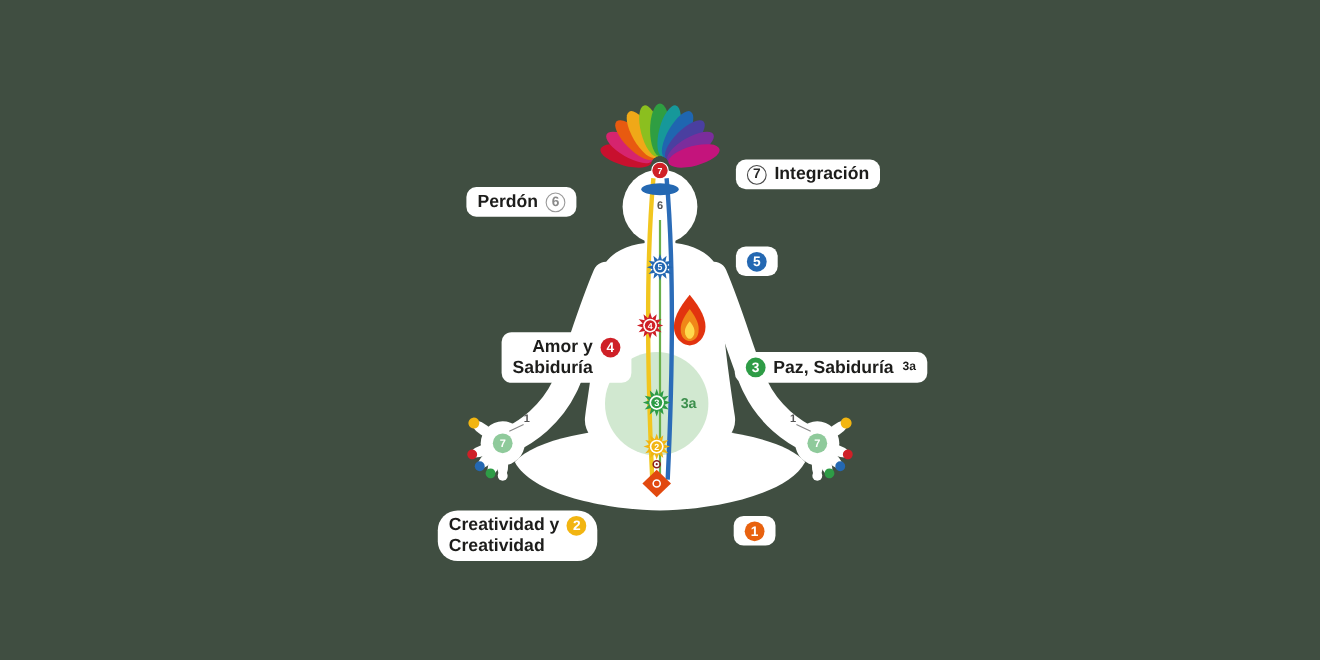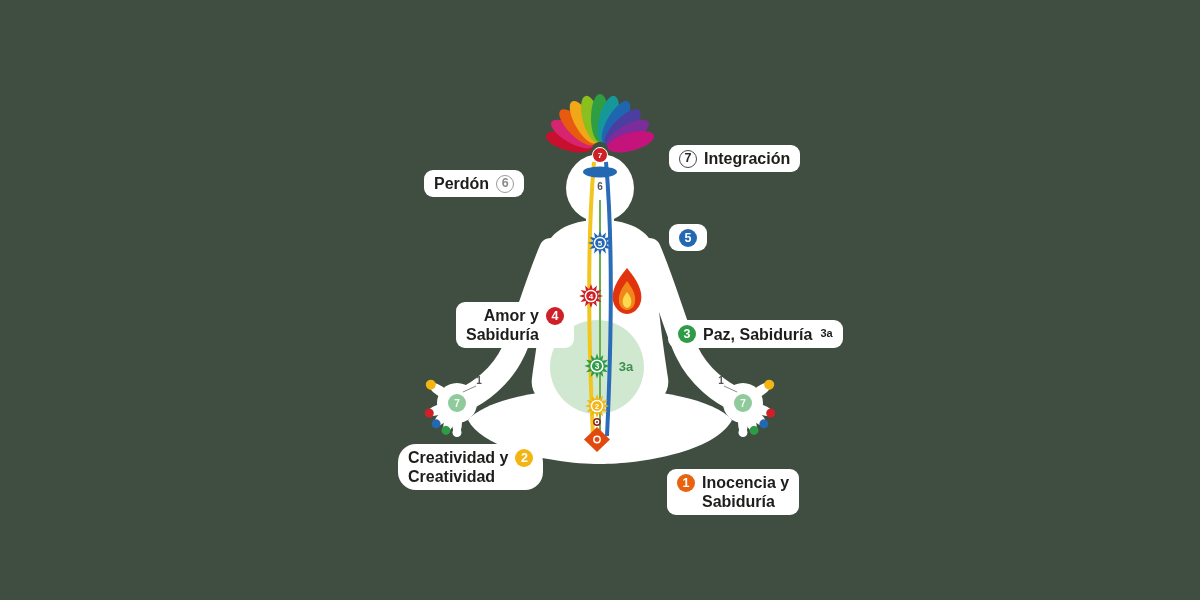--- a/index.html
+++ b/index.html
@@ -44,21 +44,21 @@
   .badge.b-green{background:#2e9c46;}
   .badge.b-yellow{background:#f2b511;}
   .badge.b-orange{background:#e8620f;}
   .suffix{font-size:11px;font-weight:bold;align-self:flex-end;padding-bottom:1px;margin-left:1px;color:#1d1d1b;}
 
   #perdon{left:424px;top:170px;}
   #integracion{left:669px;top:145px;}
   #diplomacia{left:669px;top:224px;}
   #amor{left:456px;top:278px;margin-top:24px;}
   #paz{left:668px;top:320px;}
-  #creatividad{left:398px;top:444px;border-radius:18px;}
+  #creatividad{left:398px;top:464px;border-radius:18px;}
   #inocencia{left:667px;top:469px;}
 
   .t-star{font-family:"Liberation Sans",sans-serif;font-weight:bold;font-size:8px;fill:#ffffff;text-anchor:middle;}
   .t-small-gray{font-family:"Liberation Sans",sans-serif;font-weight:bold;font-size:10px;fill:#555555;text-anchor:middle;}
   .t-void{font-family:"Liberation Sans",sans-serif;font-weight:bold;font-size:13px;fill:#3d8f4d;text-anchor:middle;}
   .t-palm{font-family:"Liberation Sans",sans-serif;font-weight:bold;font-size:10px;fill:#ffffff;text-anchor:middle;}
 </style>
 </head>
 <body>
 
@@ -242,19 +242,15 @@
   <div class="pill align-top" id="creatividad">
     <span class="lines">
       <span>Creatividad y</span>
       <span>Creatividad</span>
     </span>
     <span class="badge b-yellow">2</span>
   </div>
 
   <div class="pill align-top" id="inocencia">
     <span class="badge b-orange">1</span>
-    <span class="lines">
-      <span>Inocencia y</span>
-      <span>Sabiduría</span>
-    </span>
   </div>
 
 </div>
 
 </body></html>

